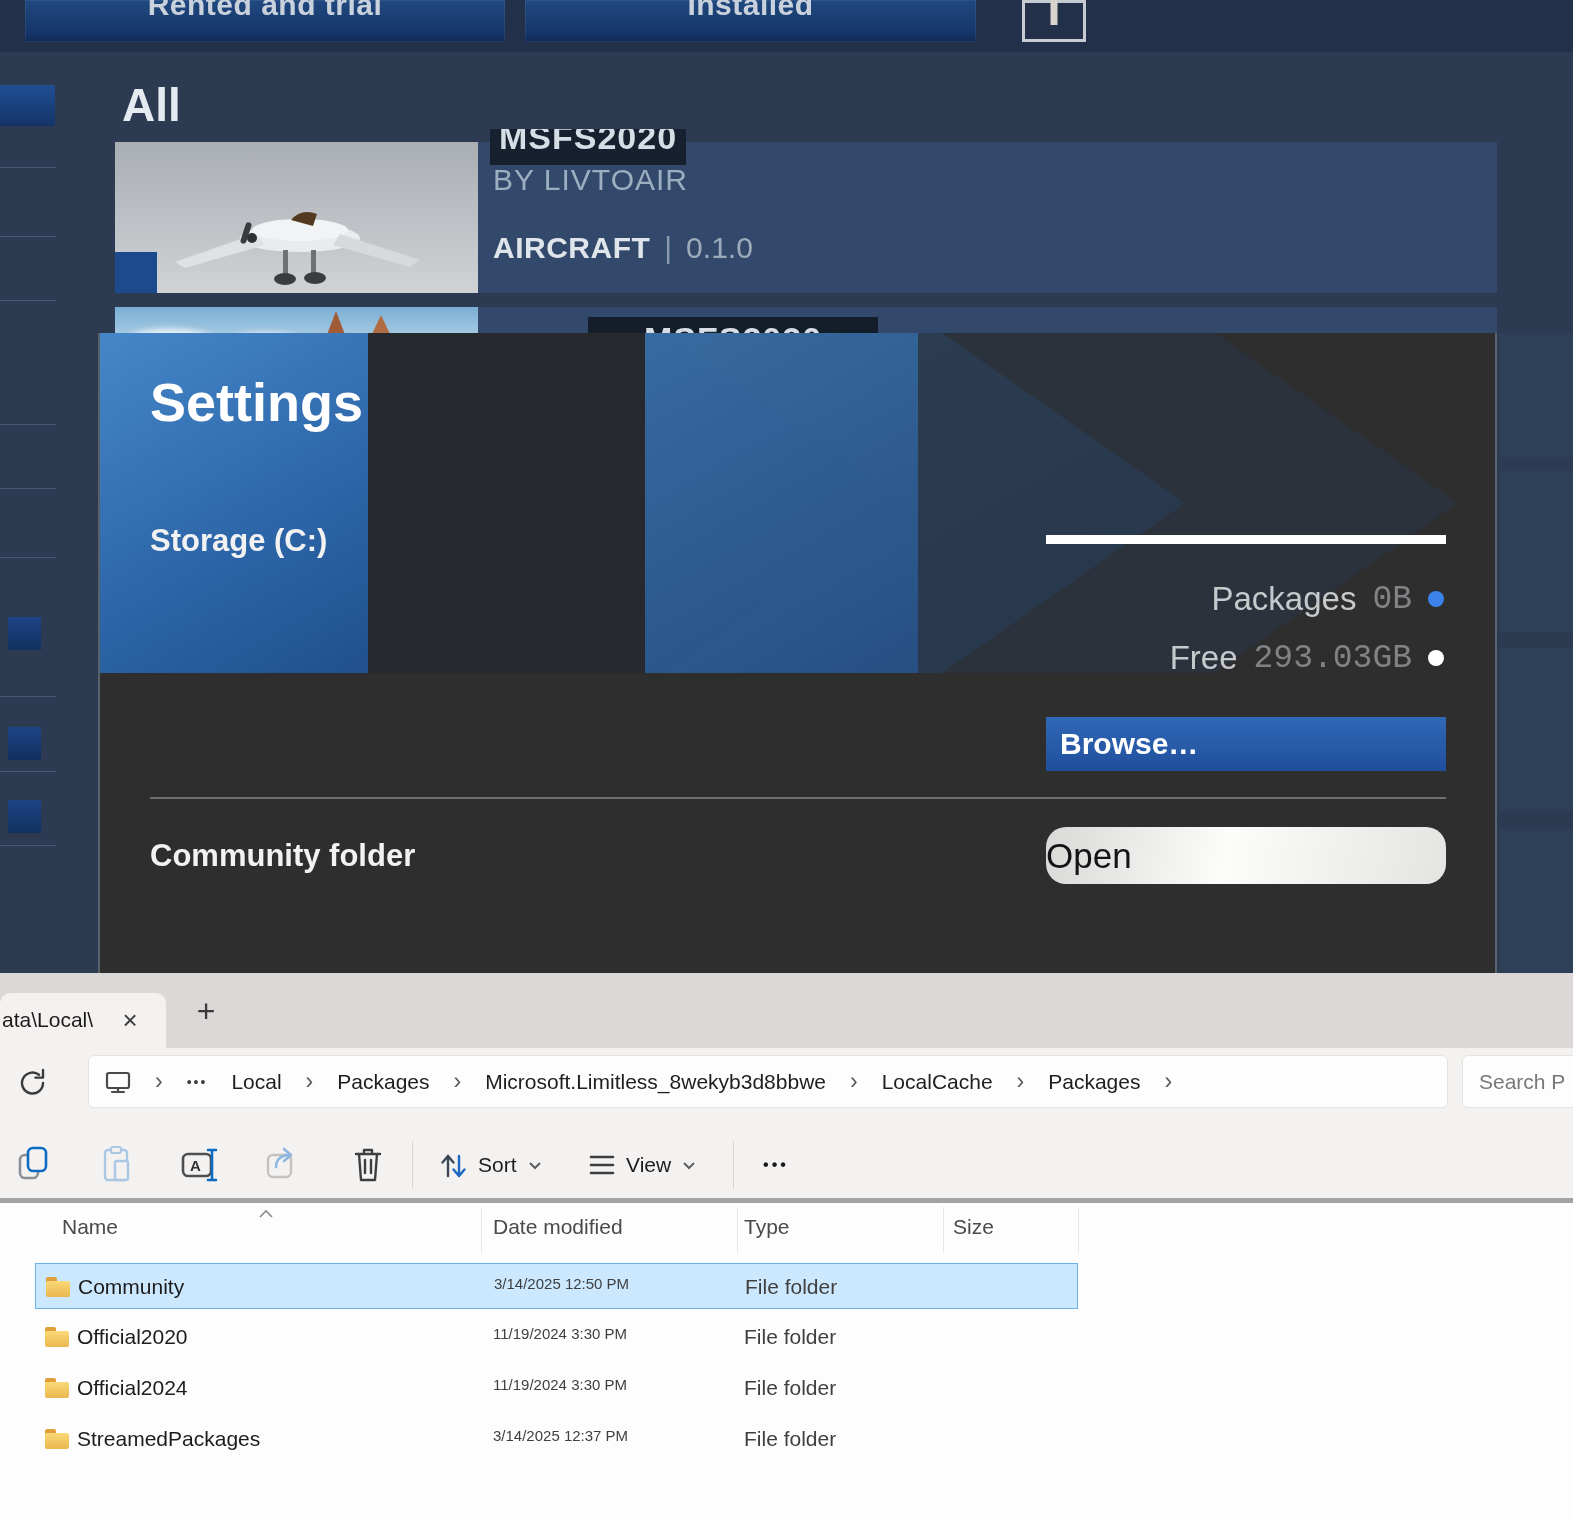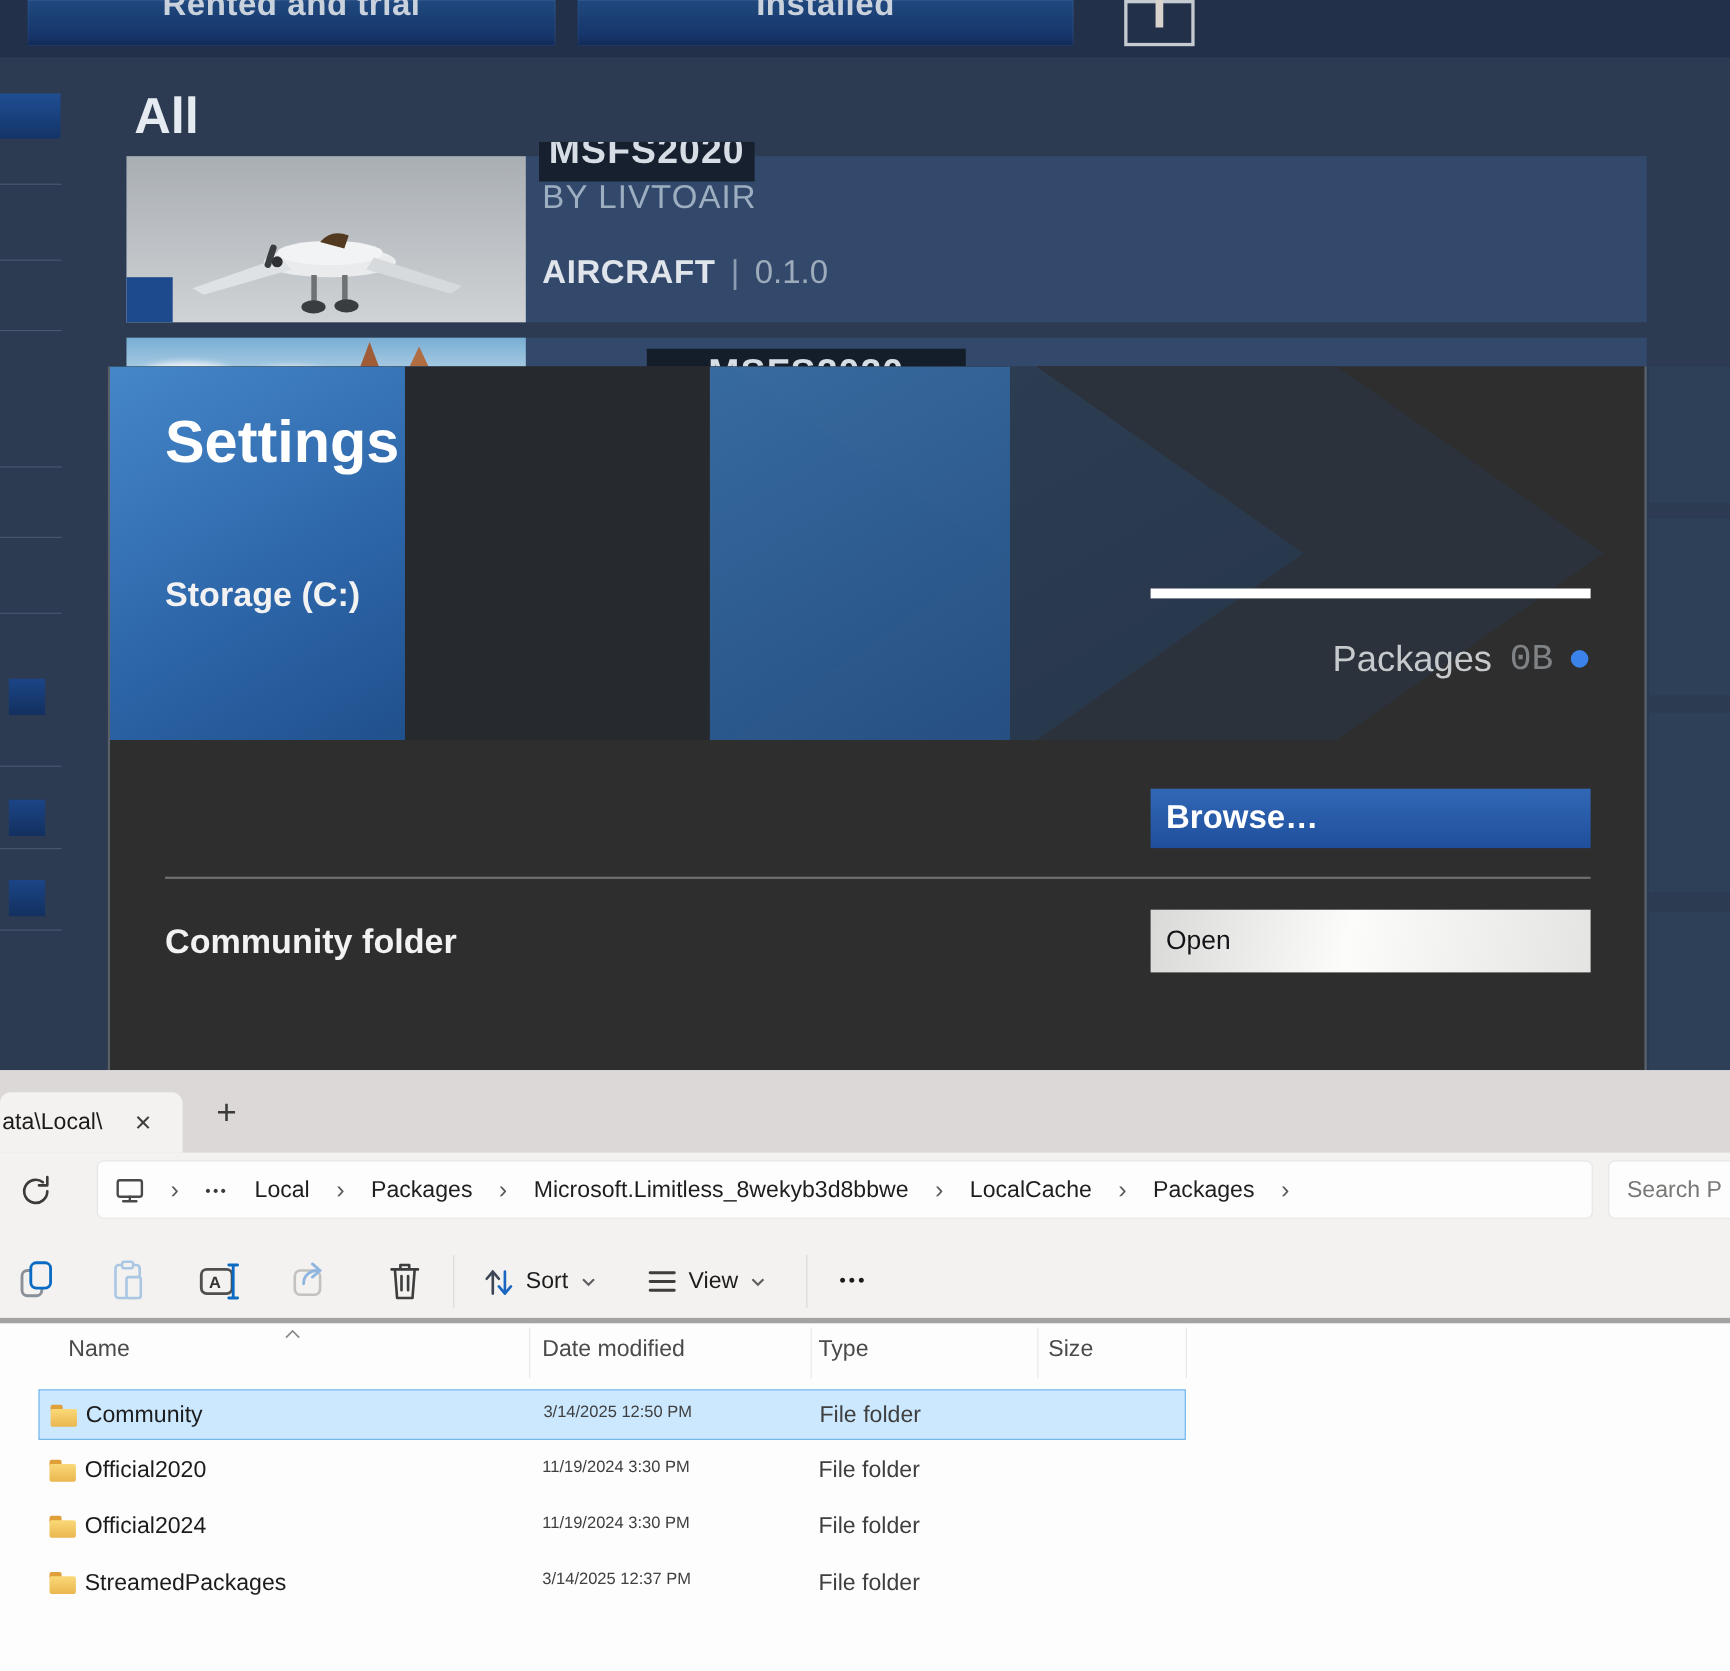--- a/index.html
+++ b/index.html
@@ -63,22 +63,22 @@
   .lrow .lvalue{color:#808386;font-family:Liberation Mono, monospace;}
   .dot{width:16px;height:16px;border-radius:50%;}
   #path-input{position:absolute;left:50px;top:384px;width:884px;height:54px;background:#0e1725;display:flex;
               align-items:center;padding-left:18px;box-sizing:border-box;font-size:29px;color:#f5f5f5;white-space:nowrap;overflow:hidden;}
   #browse-btn{position:absolute;left:946px;top:384px;width:400px;height:54px;display:flex;align-items:center;
               padding-left:14px;box-sizing:border-box;background:linear-gradient(180deg,#3168b6,#1f4f9c);
               font-size:30px;font-weight:700;color:#fff;}
   #dlg-divider{position:absolute;left:50px;top:464px;width:1296px;height:2px;background:#6f6f6f;}
   #community-label{position:absolute;left:50px;top:505px;font-size:31px;font-weight:700;color:#f2f2f2;}
   #open-btn{position:absolute;left:946px;top:494px;width:400px;height:57px;display:flex;align-items:center;
-            padding-left:14px;box-sizing:border-box;color:#141418;font-size:24px;
-            background:linear-gradient(100deg,#d9d9d7 0%,#fcfcfa 45%,#e4e4e2 100%);}
+            box-sizing:border-box;color:#141418;font-size:35px;
+            background:linear-gradient(100deg,#d9d9d7 0%,#fcfcfa 45%,#e4e4e2 100%);border-radius:20px;}
 
   
   #explorer{left:0;top:973px;width:1573px;height:546px;background:#fdfdfd;}
   #tabstrip{position:absolute;left:0;top:0;width:100%;height:75px;background:#dbd8d7;}
   #etab{position:absolute;left:0;top:20px;width:166px;height:55px;background:#f4f2f1;border-radius:10px 10px 0 0;}
   #etab-label{position:absolute;left:2px;top:15px;font-size:21px;color:#1c1b1a;white-space:nowrap;}
   #etab-close{position:absolute;left:112px;top:9px;width:36px;height:36px;display:flex;align-items:center;justify-content:center;
               font-size:26px;color:#3c3c3c;}
   #newtab{position:absolute;left:188px;top:18px;width:36px;height:40px;display:flex;align-items:center;justify-content:center;
           font-size:32px;font-weight:300;color:#3a3a3a;}
@@ -203,20 +203,25 @@
 
     <div id="dlg-title">Settings</div>
     <div id="storage-label">Storage (C:)</div>
     <div id="storage-bar"></div>
 
     <div id="lrow1" class="lrow">
       <span class="llabel">Packages</span>
       <span class="lvalue">0B</span>
       <span class="dot" style="background:#3b82ea"></span>
     </div>
+    <div id="lrow2" class="lrow">
+      <span class="llabel">Free</span>
+      <span class="lvalue">293.03GB</span>
+      <span class="dot" style="background:#ffffff"></span>
+    </div>
 
     <div id="browse-btn">Browse…</div>
     <div id="dlg-divider"></div>
     <div id="community-label">Community folder</div>
     <div id="open-btn">Open</div>
   </div>
 
   <div id="explorer" class="abs">
     <div id="tabstrip">
       <div id="etab">

